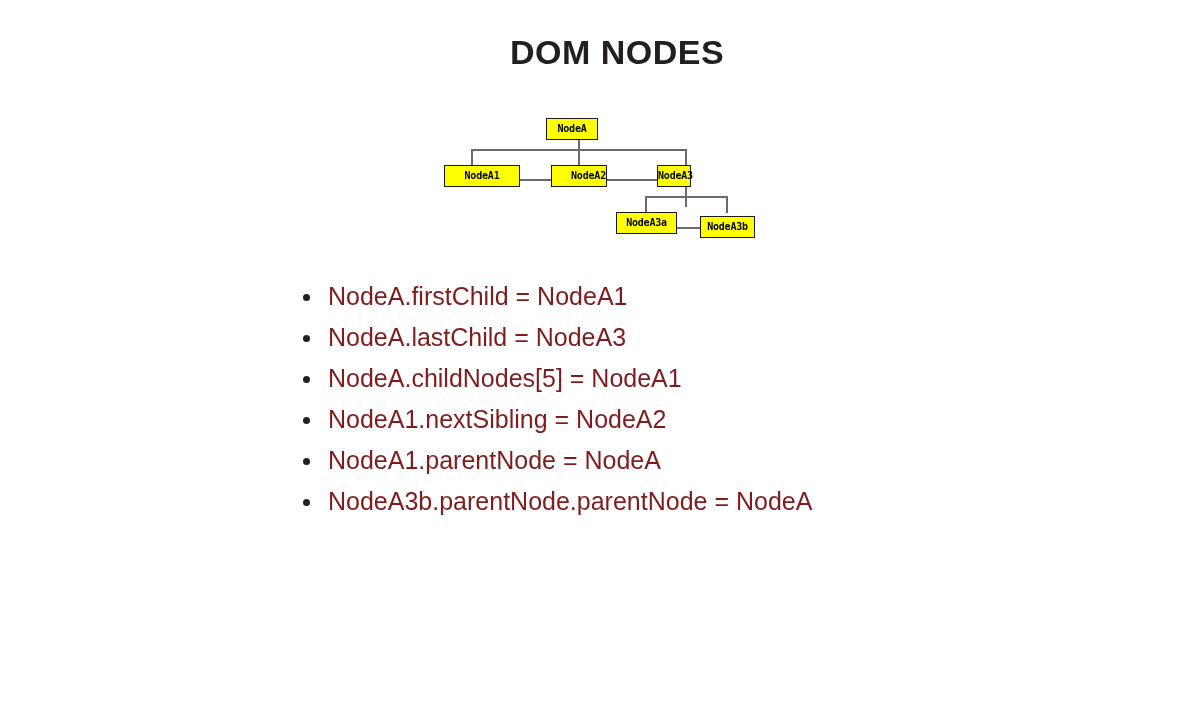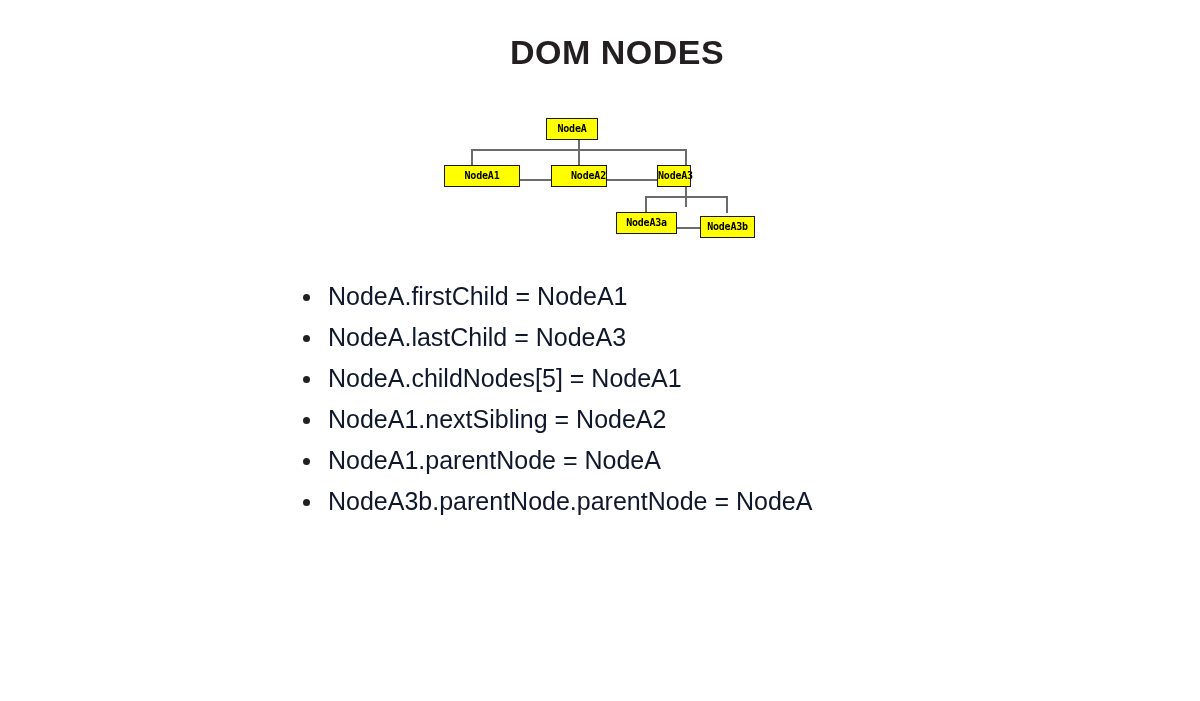--- a/index.html
+++ b/index.html
@@ -74,21 +74,21 @@
     list-style: none;
   }
   #bullet-list li {
     position: relative;
     height: 41px;
     line-height: 41px;
     padding-left: 32px;
     font-family: "Liberation Sans", sans-serif;
     font-size: 25px;
     font-weight: normal;
-    color: #0f172a;
+    color: #7f1d1d;
     white-space: nowrap;
   }
   #bullet-list li .bullet-dot {
     position: absolute;
     left: 7px;
     top: 18px;
     width: 7px;
     height: 7px;
     border-radius: 50%;
     background: #231f20;

